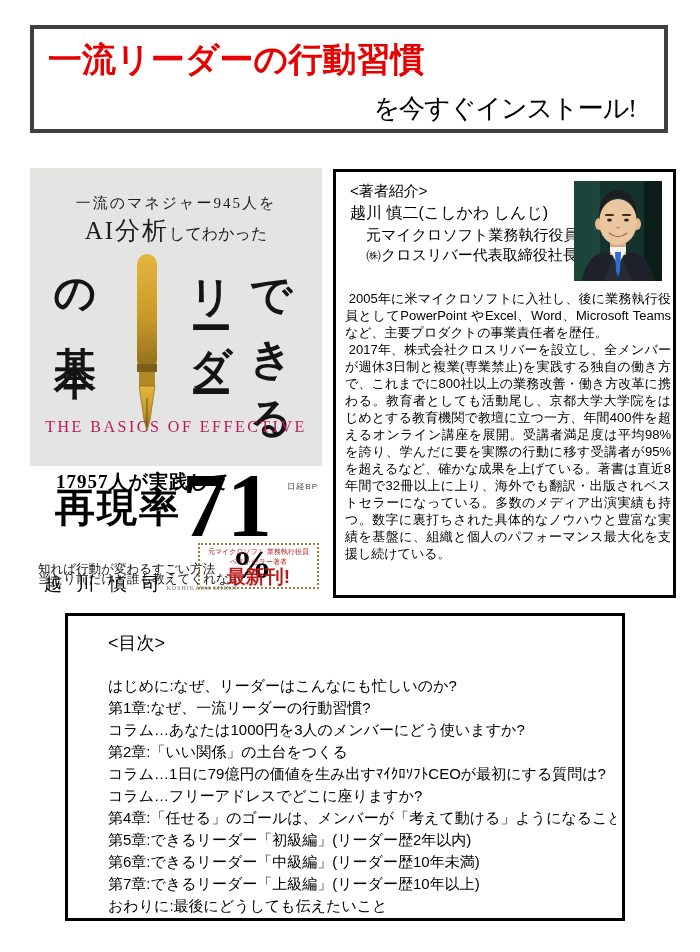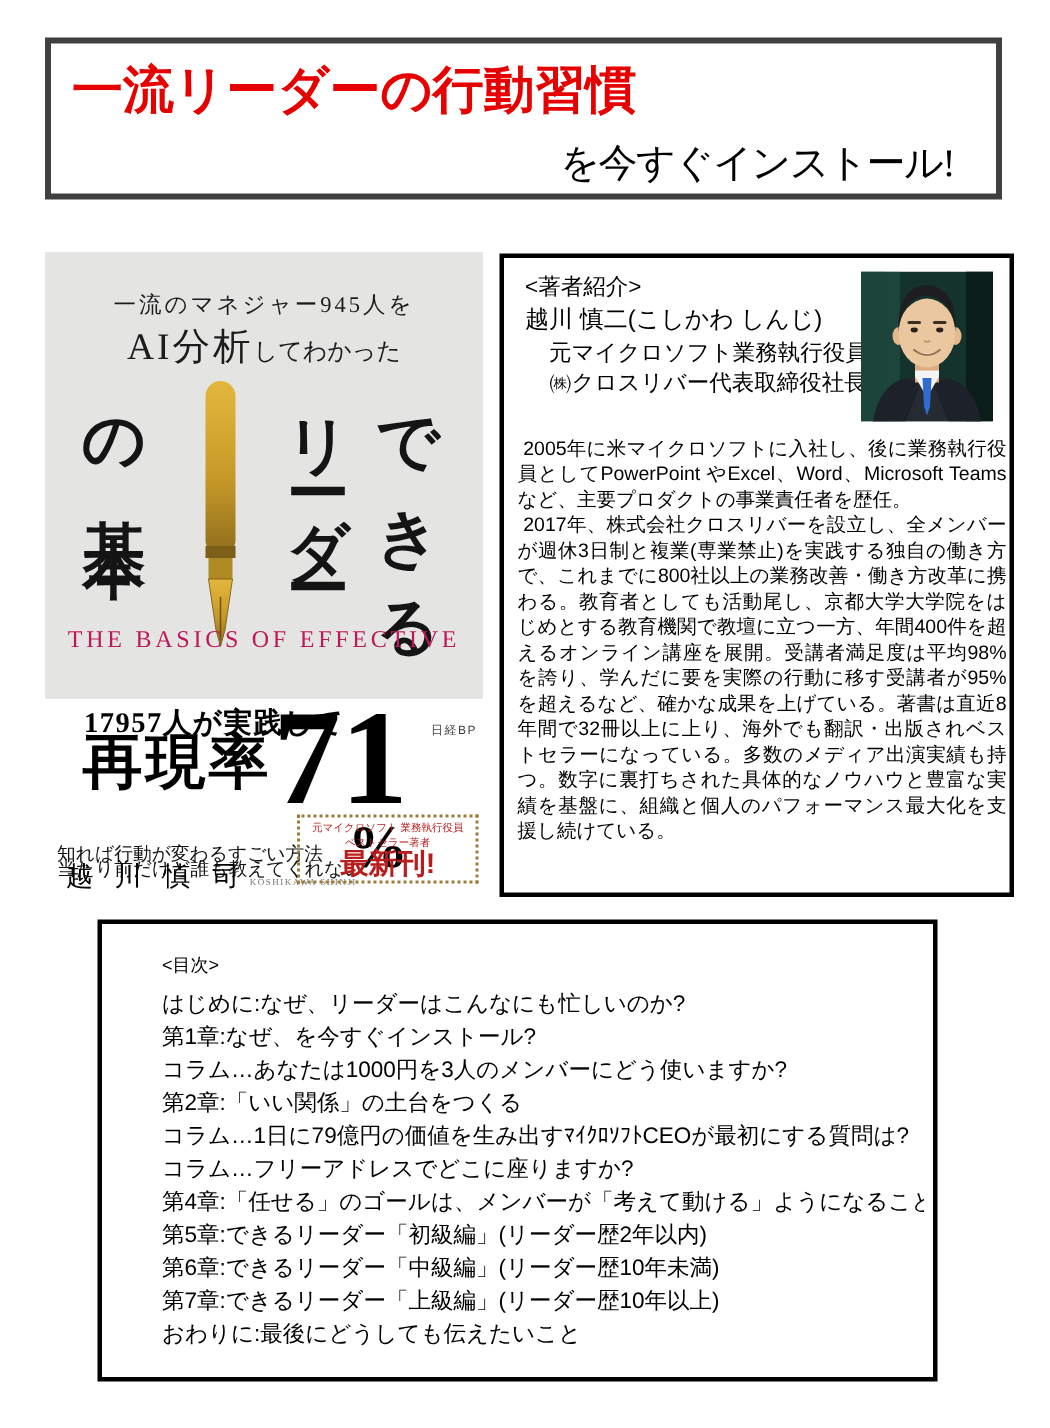--- a/index.html
+++ b/index.html
@@ -61,21 +61,21 @@
   .a-title2{position:absolute;left:30px;top:74px;font-size:15px;white-space:nowrap;}
   .a-photo{position:absolute;left:238px;top:9px;width:88px;height:100px;}
   .a-bio{position:absolute;left:9px;top:118px;width:326px;font-size:13px;line-height:17px;
         text-align:justify;}
   .a-bio p{margin:0;white-space:pre-wrap;word-break:break-all;}
 
   
   .toc-box{position:absolute;left:65px;top:613px;width:560px;height:308px;border:3px solid #000;
         box-sizing:border-box;background:#fff;overflow:hidden;}
   .toc-inner{position:absolute;left:40px;top:16px;right:6px;overflow:hidden;}
-  .toc-heading{font-size:12px;line-height:22px;margin-bottom:5px;}
+  .toc-heading{font-size:18px;line-height:22px;margin-bottom:21px;}
   .toc-list{list-style:none;margin:0;padding:0;}
   .toc-list li{font-size:15px;line-height:22px;white-space:nowrap;}
 </style>
 </head>
 <body>
 
 <div class="page">
 
   <div class="banner">
     <div class="banner-title">一流リーダーの行動習慣</div>
@@ -170,21 +170,21 @@
       <p> 2005年に米マイクロソフトに入社し、後に業務執行役員としてPowerPoint やExcel、Word、Microsoft Teamsなど、主要プロダクトの事業責任者を歴任。</p>
       <p> 2017年、株式会社クロスリバーを設立し、全メンバーが週休3日制と複業(専業禁止)を実践する独自の働き方で、これまでに800社以上の業務改善・働き方改革に携わる。教育者としても活動尾し、京都大学大学院をはじめとする教育機関で教壇に立つ一方、年間400件を超えるオンライン講座を展開。受講者満足度は平均98%を誇り、学んだに要を実際の行動に移す受講者が95%を超えるなど、確かな成果を上げている。著書は直近8年間で32冊以上に上り、海外でも翻訳・出版されベストセラーになっている。多数のメディア出演実績も持つ。数字に裏打ちされた具体的なノウハウと豊富な実績を基盤に、組織と個人のパフォーマンス最大化を支援し続けている。</p>
     </div>
   </div>
 
   <div class="toc-box">
     <div class="toc-inner">
       <div class="toc-heading">&lt;目次&gt;</div>
       <ul class="toc-list">
         <li>はじめに:なぜ、リーダーはこんなにも忙しいのか?</li>
-        <li>第1章:なぜ、を今すぐインストール?</li>
+        <li>第1章:なぜ、一流リーダーの行動習慣?</li>
         <li>コラム…あなたは1000円を3人のメンバーにどう使いますか?</li>
         <li>第2章:「いい関係」の土台をつくる</li>
         <li>コラム…1日に79億円の価値を生み出すﾏｲｸﾛｿﾌﾄCEOが最初にする質問は?</li>
         <li>コラム…フリーアドレスでどこに座りますか?</li>
         <li>第4章:「任せる」のゴールは、メンバーが「考えて動ける」ようになること</li>
         <li>第5章:できるリーダー「初級編」(リーダー歴2年以内)</li>
         <li>第6章:できるリーダー「中級編」(リーダー歴10年未満)</li>
         <li>第7章:できるリーダー「上級編」(リーダー歴10年以上)</li>
         <li>おわりに:最後にどうしても伝えたいこと</li>
       </ul>

